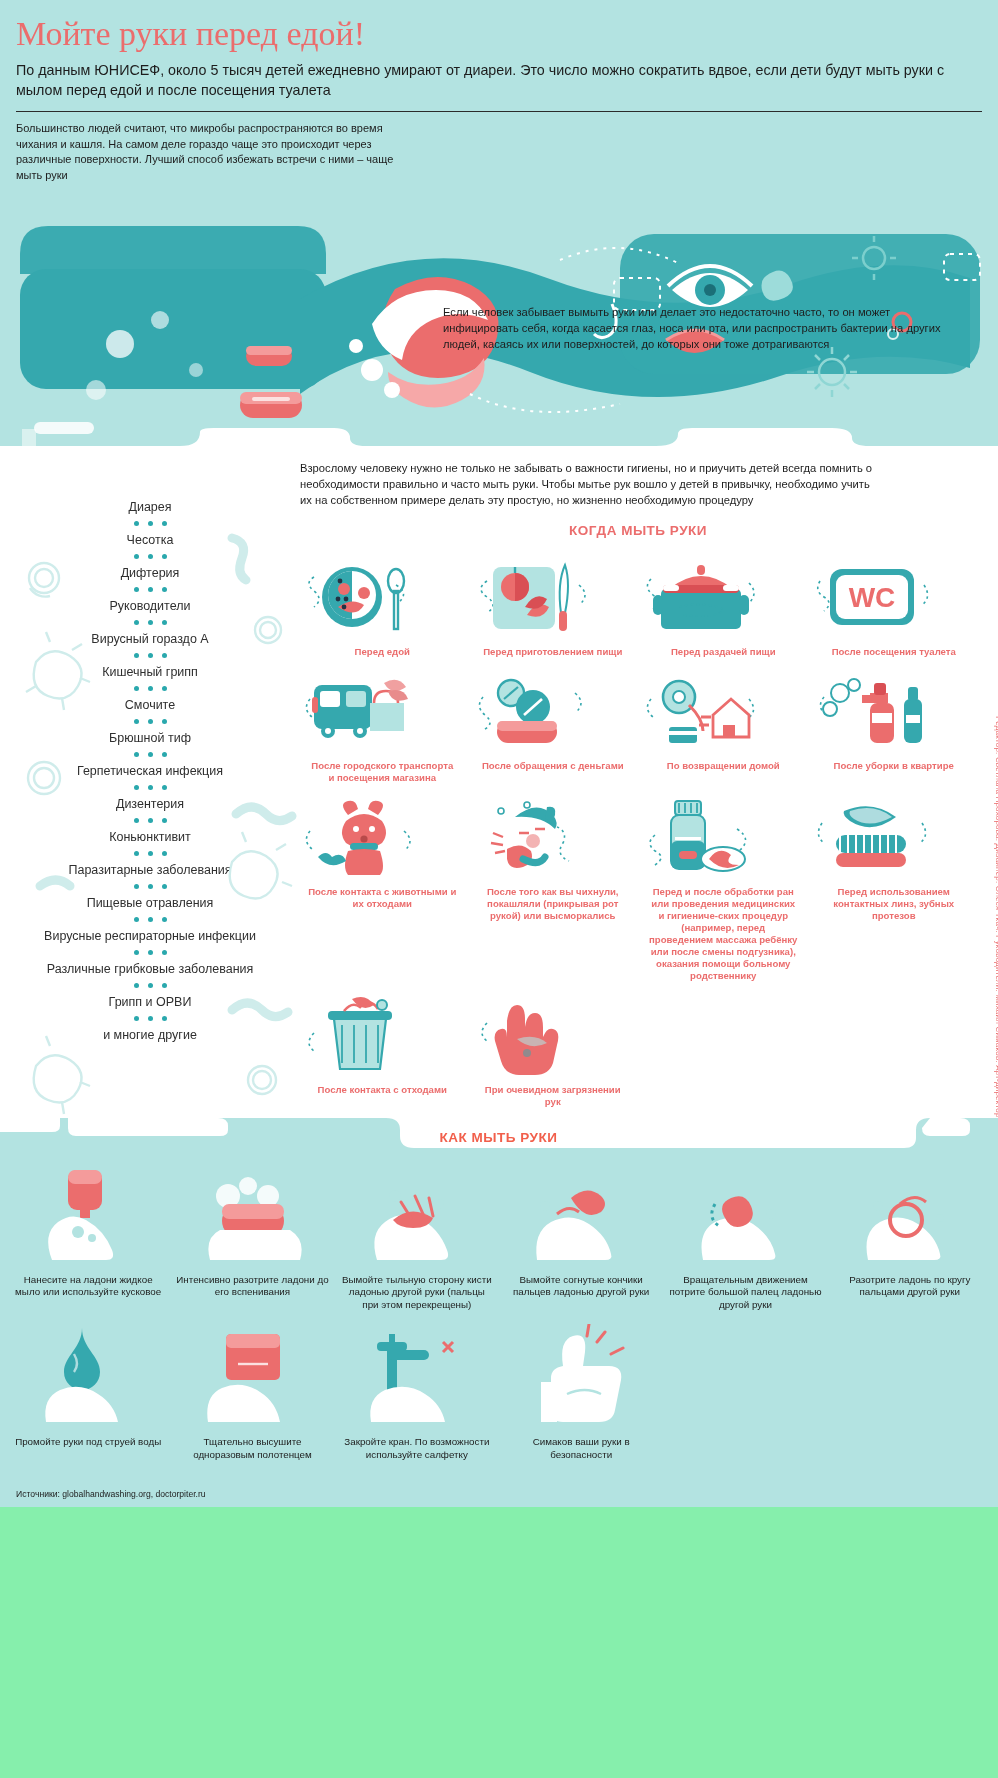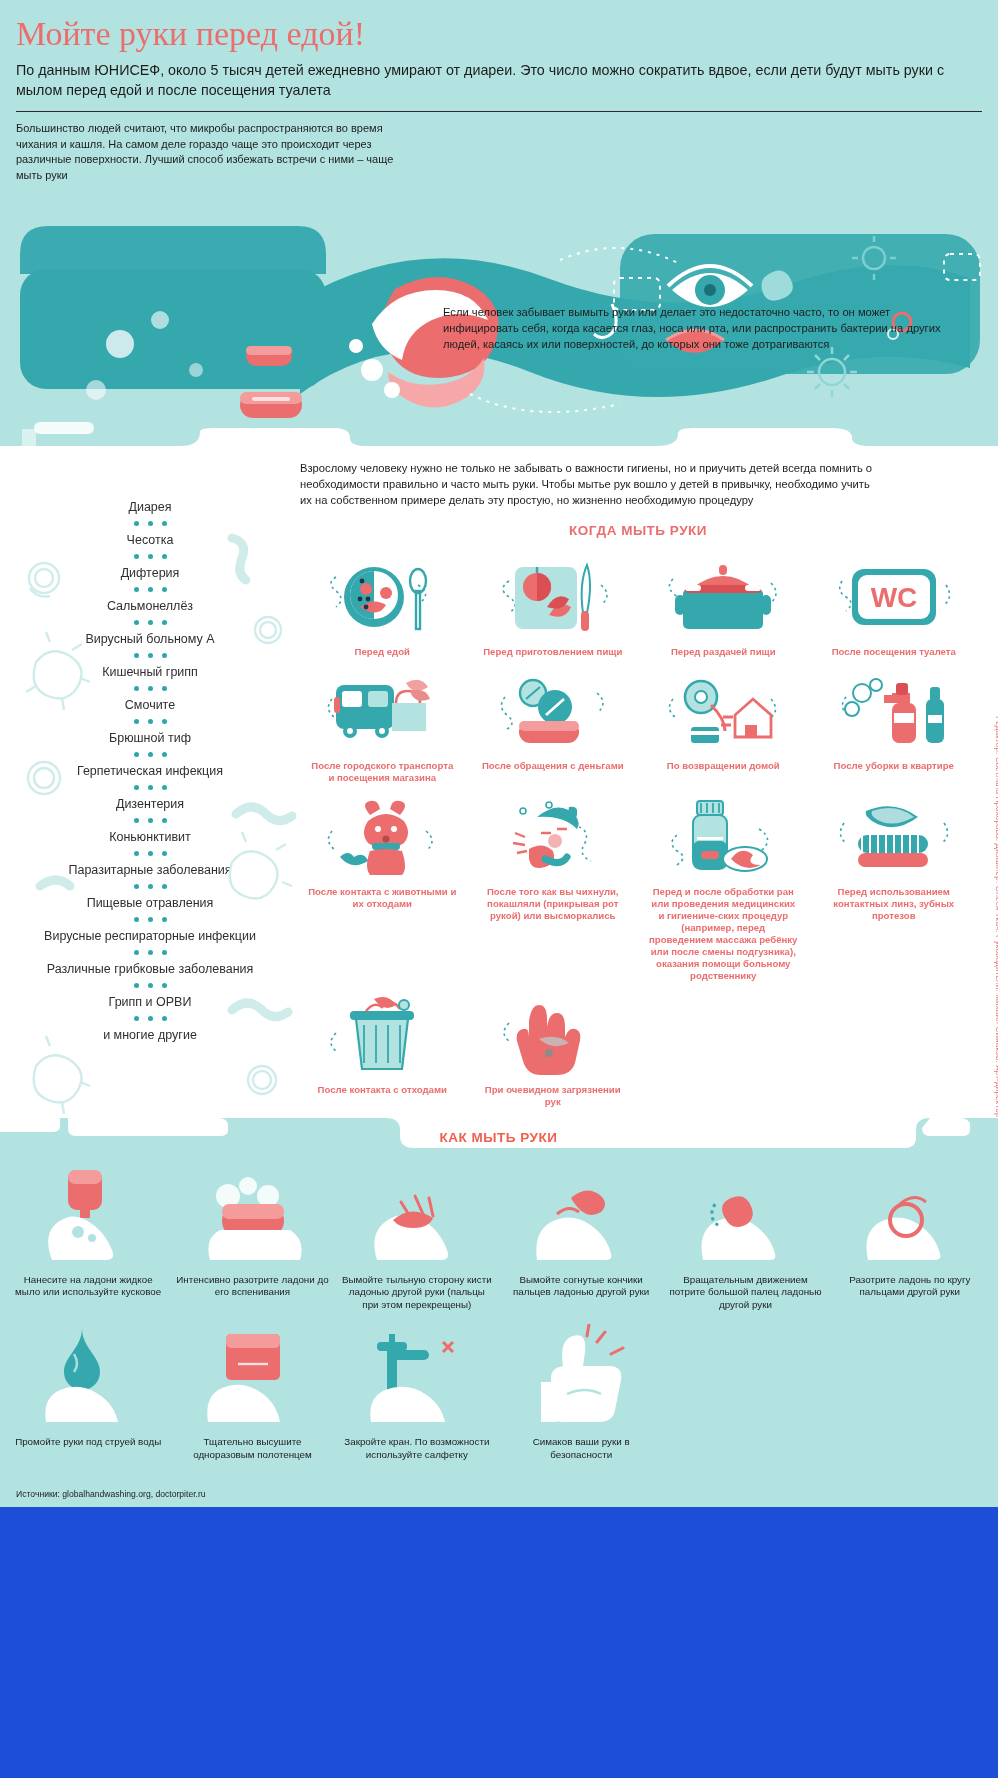--- a/index.html
+++ b/index.html
@@ -2,21 +2,21 @@
 <html><head>
 <meta charset="utf-8">
 <style>
   * { box-sizing: border-box; margin: 0; padding: 0; }
   html, body { background: #ffffff; }
   body {
     width: 998px; height: 1778px; position: relative; overflow: hidden;
     font-family: "Liberation Sans", sans-serif;
     color: #2b2b2b;
   }
-  .page { width: 998px; height: 1778px; position: relative; background:#1d4ed8; }
+  .page { width: 998px; height: 1778px; position: relative; background:#86efac; }
 
   
   .header {
     background: #b3e3e1; padding: 16px 16px 10px 16px; position: relative;
   }
   .h-title {
     font-family: "Liberation Serif", serif;
     font-size: 34px; color: #eb6d6d; line-height: 1.05; letter-spacing: 0px;
     font-weight: normal; margin-bottom: 8px;
   }
@@ -50,21 +50,21 @@
   .dots i { width:5px; height:5px; border-radius:50%; background:#2aa8ad; display:block; }
 
   .lead {
     font-size: 11.2px; line-height:1.45; color:#1d1d1d; margin-bottom: 14px; max-width: 580px;
   }
 
   .when-title { margin: 10px 0 14px 0; }
 
   .grid { display:grid; grid-template-columns: repeat(4, 1fr); column-gap: 6px; }
   .cell { text-align:center; padding-bottom: 10px; }
-  .cell .art { height: 86px; display:flex; align-items:center; justify-content:center; position:relative; }
+  .cell .art { height: 86px; display:flex; align-items:center; justify-content:flex-start; position:relative; }
   .cell .cap {
     color:#eb6d6d; font-size: 9.6px; font-weight:bold; line-height:1.25; margin-top: 6px;
     padding: 0 8px;
   }
 
   
   .side-credit {
     position:absolute; right: 4px; top: 690px; width: 420px;
     font-size: 8px; color:#eb6d6d; letter-spacing:0.2px;
     transform-origin: right top; transform: rotate(90deg) translateX(0) translateY(-100%);
@@ -252,27 +252,27 @@
               <i></i>
               <i></i>
               <i></i>
             </div>
             <div class="disease">Дифтерия</div>
             <div class="dots">
               <i></i>
               <i></i>
               <i></i>
             </div>
-            <div class="disease">Сальмонеллёз</div>
-            <div class="dots">
-              <i></i>
-              <i></i>
-              <i></i>
-            </div>
-            <div class="disease">Вирусный больному А</div>
+            <div class="disease">Руководители</div>
+            <div class="dots">
+              <i></i>
+              <i></i>
+              <i></i>
+            </div>
+            <div class="disease">Вирусный гораздо А</div>
             <div class="dots">
               <i></i>
               <i></i>
               <i></i>
             </div>
             <div class="disease">Кишечный грипп</div>
             <div class="dots">
               <i></i>
               <i></i>
               <i></i>

